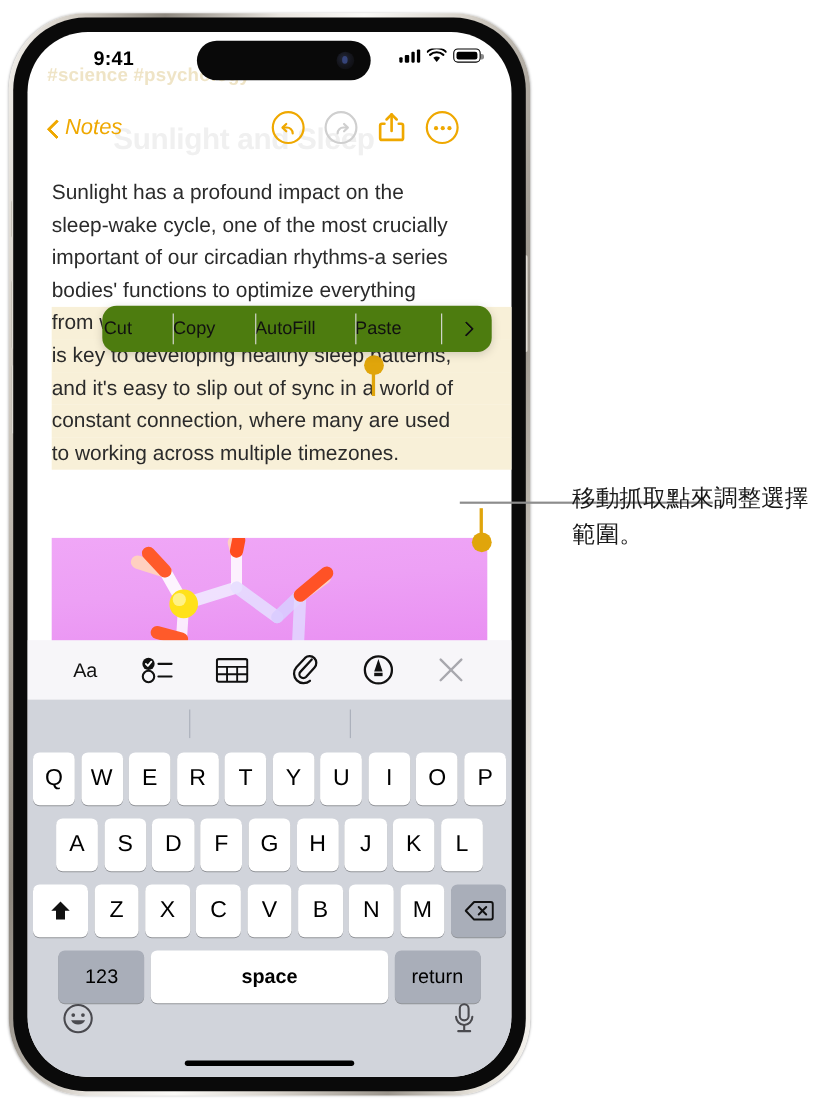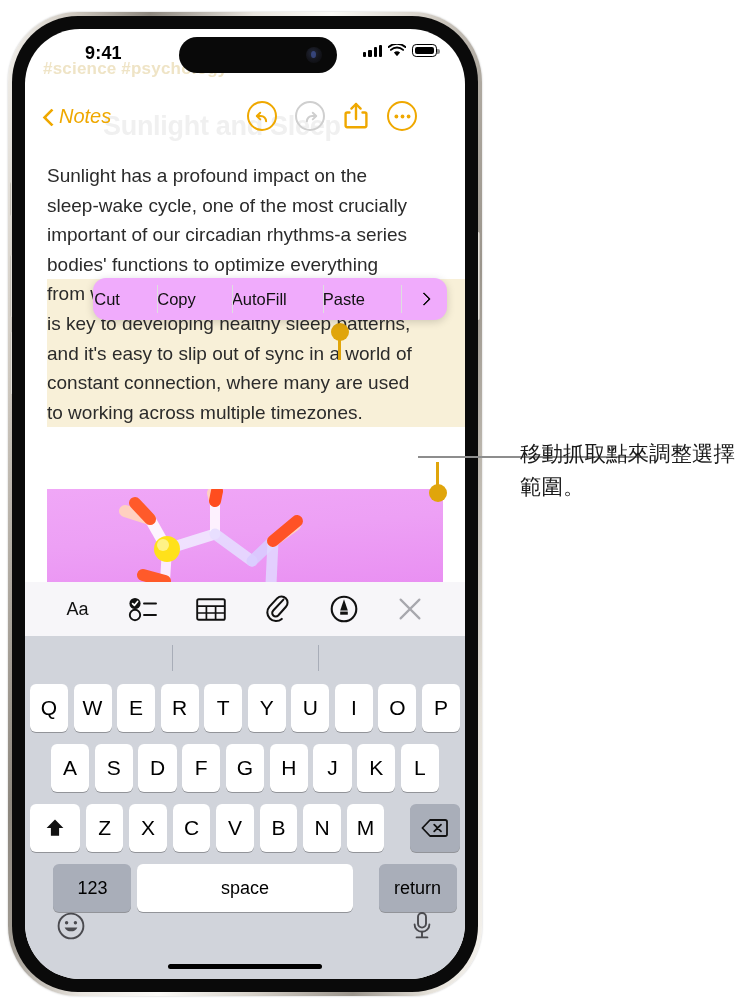--- a/index.html
+++ b/index.html
@@ -153,21 +153,21 @@
   .h-start { left: 313px; top: 294px; }
   .h-start .knob { top: 0; }
   .h-start .bar { top: 9px; height: 28px; }
   .h-end { left: 411px; top: 433px; }
   .h-end .bar { top: 0; height: 28px; }
   .h-end .knob { top: 22px; }
 
   
   .ctx-menu {
     position: absolute; left: 68px; top: 249px; width: 354px; height: 42px;
-    background: #f0abfc; border-radius: 13px; z-index: 28;
+    background: #4d7c0f; border-radius: 13px; z-index: 28;
     display: flex; align-items: stretch;
     box-shadow: 0 2px 9px rgba(0,0,0,.17);
     overflow: hidden;
     gap: 36px;
   }
   .ctx-item {
     flex: 1; display:flex; align-items:center; justify-content:center;
     font-size: 16.5px; color:#111; position: relative;
   }
   .ctx-item + .ctx-item::before {
@@ -205,23 +205,23 @@
   .kb-r2 { position:absolute; top:108px; left:26px; width:388px; gap:5.6px; }
   .kb-r3 { position:absolute; top:168px; left:5px; width:430px; gap:5.6px; }
   .kb-r4 { position:absolute; top:228px; left:5px; width:430px; gap:5.6px; }
   .key {
     background: #ffffff; border-radius: 6px; height: 48px;
     display:flex; align-items:center; justify-content:center;
     font-size: 21px; color:#000;
     box-shadow: 0 1px 0 rgba(0,0,0,.30);
     flex: 1;
   }
-  .key.gray { background:#a9aeb9;margin-left:20px; }
+  .key.gray { background:#a9aeb9; }
   .key.wide-s { flex: 0 0 50px; }
-  .key.space { flex: 0 0 216px; font-size:18px; }
+  .key.space { flex: 0 0 216px; font-size:18px;font-weight:bold; }
   .key.sd { flex: 0 0 78px; font-size: 18px; }
   .kb-bottom {
     position:absolute; bottom: 30px; left:0; width:440px; height: 46px;
     display:flex; align-items:center; justify-content:space-between;
     padding: 0 32px;
   }
   .home-ind {
     position: absolute; bottom: 10px; left: 50%; transform: translateX(-50%);
     width: 154px; height: 5.5px; border-radius: 4px; background: #000;
   }

